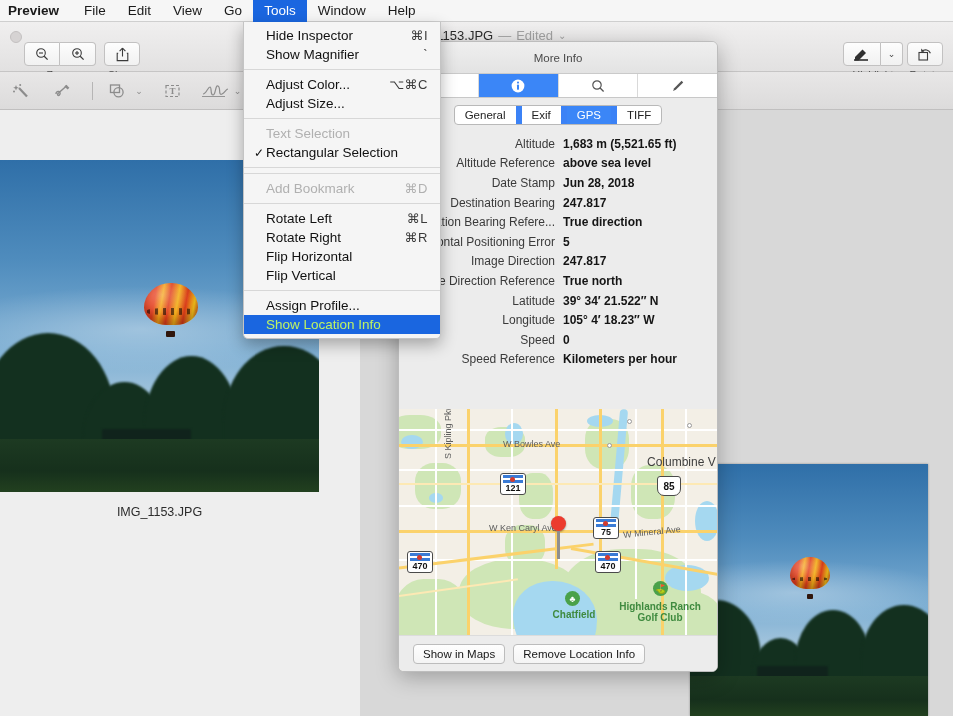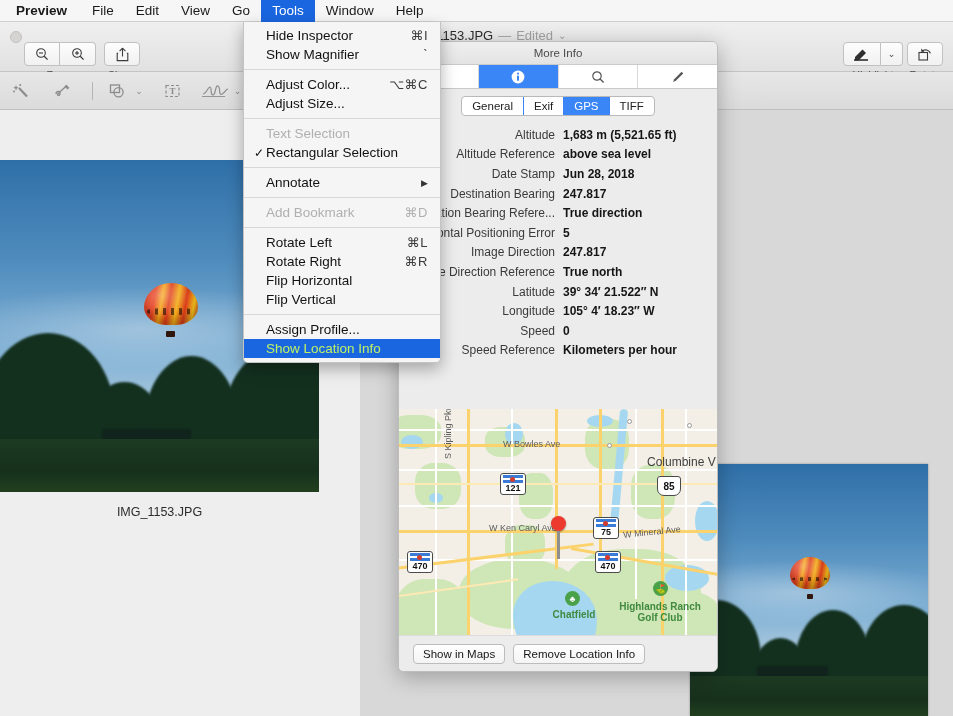--- a/index.html
+++ b/index.html
@@ -15,21 +15,21 @@
   #desktop { position:absolute; inset:0; background:#d8d8d8; }
 
   
   #menubar {
     position:absolute; top:0; left:0; width:953px; height:22px;
     background:#f6f6f6; border-bottom:1px solid #cfcfcf;
     display:flex; align-items:center; z-index:200;
     font-size:13.5px; color:#1a1a1a;
   }
   #menubar .mi { padding:0 11px; height:22px; line-height:22px; white-space:nowrap; }
-  #menubar .mi.app { font-weight:bold; padding-left:16px; padding-right:14px; }
+  #menubar .mi.app { font-weight:bold; padding-left:8px; padding-right:14px; }
   #menubar .mi.active { background:#1a66e0; color:#fff; }
 
   
   #preview-window {
     position:absolute; left:0; top:22px; width:360px; height:694px;
     background:#eeeeee; overflow:hidden;
   }
   
   #window-chrome {
     position:absolute; left:0; top:22px; width:953px; height:125px;
@@ -168,21 +168,21 @@
   #tools-menu .arrow { font-size:9px; color:#333; }
 
   
   #info-panel {
     position:absolute; left:398px; top:41px; width:320px; height:631px;
     background:#ececec; border:1px solid #bdbdbd; border-radius:6px;
     z-index:150; overflow:hidden;
     box-shadow:0 5px 22px rgba(0,0,0,.28);
   }
   #info-titlebar {
-    height:23px; background:linear-gradient(#efefef,#e3e3e3);
+    height:32px; background:linear-gradient(#efefef,#e3e3e3);
     border-bottom:1px solid #cacaca; position:relative;
     display:flex; align-items:center; justify-content:center;
     font-size:11.5px; color:#4a4a4a;
   }
   #info-close {
     position:absolute; left:7px; top:4.5px; width:11px; height:11px;
     border-radius:50%; background:#28c840; border:1px solid #1eb034;
   }
   #info-tabs { display:flex; height:24px; background:#fff; border-bottom:1px solid #c8c8c8; }
   #info-tabs .t {
@@ -192,21 +192,21 @@
   #info-tabs .t:last-child { border-right:none; }
   #info-tabs .t.act { background:#3b86f7; color:#fff; }
 
   #info-subtabs { display:flex; justify-content:center; padding:7px 0 6px; }
   .subtabs {
     display:flex; border:1px solid #b9b9b9; border-radius:4px; overflow:hidden;
     background:#fff; height:20px;
   }
   .subtabs .st {
     padding:0 10px; font-size:11.5px; color:#222;
-    display:flex; align-items:center; border-right:1px solid #3b82f6;
+    display:flex; align-items:center; border-right:6px solid #3b82f6;
   }
   .subtabs .st:last-child { border-right:none;border-radius:6px; }
   .subtabs .st.act { background:#3b86f7; color:#fff; }
 
   #meta-list { padding:3px 0 6px; }
   .mrow { display:flex; height:19.6px; align-items:center; font-size:12px; }
   .mrow .k {
     width:164px; text-align:right; padding-right:8px; color:#3a3a3a;
     white-space:nowrap; overflow:hidden; text-overflow:ellipsis;
   }
@@ -639,25 +639,20 @@
       <span class="check"></span>
       <span class="lbl">Text Selection</span>
       <span class="key"></span>
     </div>
     <div class="row">
       <span class="check">✓</span>
       <span class="lbl">Rectangular Selection</span>
       <span class="key"></span>
     </div>
     <div class="sep"></div>
-    <div class="row">
-      <span class="check"></span>
-      <span class="lbl">Annotate</span>
-      <span class="arrow">▶</span>
-    </div>
     <div class="sep"></div>
     <div class="row disabled">
       <span class="check"></span>
       <span class="lbl">Add Bookmark</span>
       <span class="key">⌘D</span>
     </div>
     <div class="sep"></div>
     <div class="row">
       <span class="check"></span>
       <span class="lbl">Rotate Left</span>

